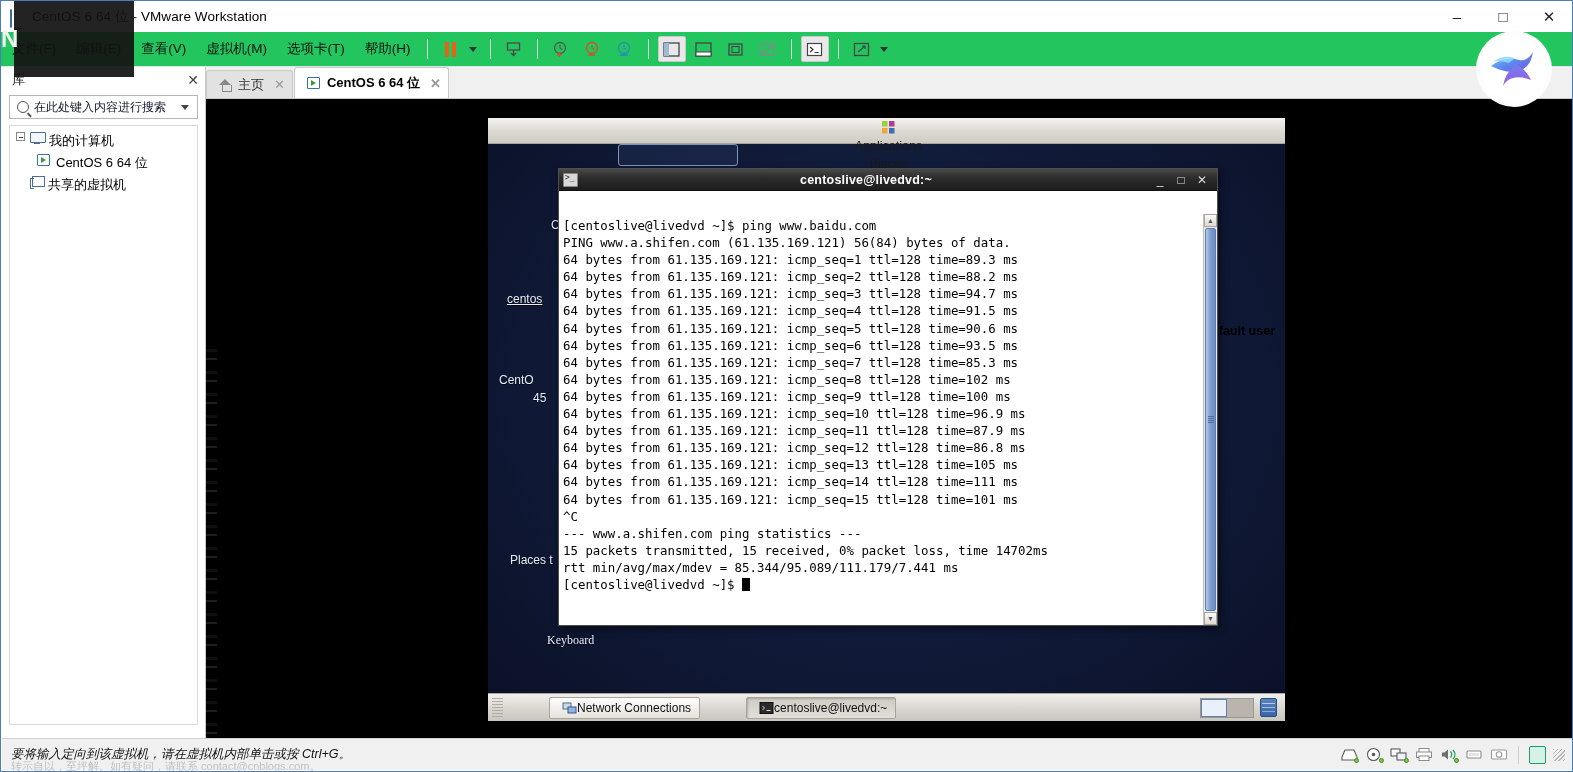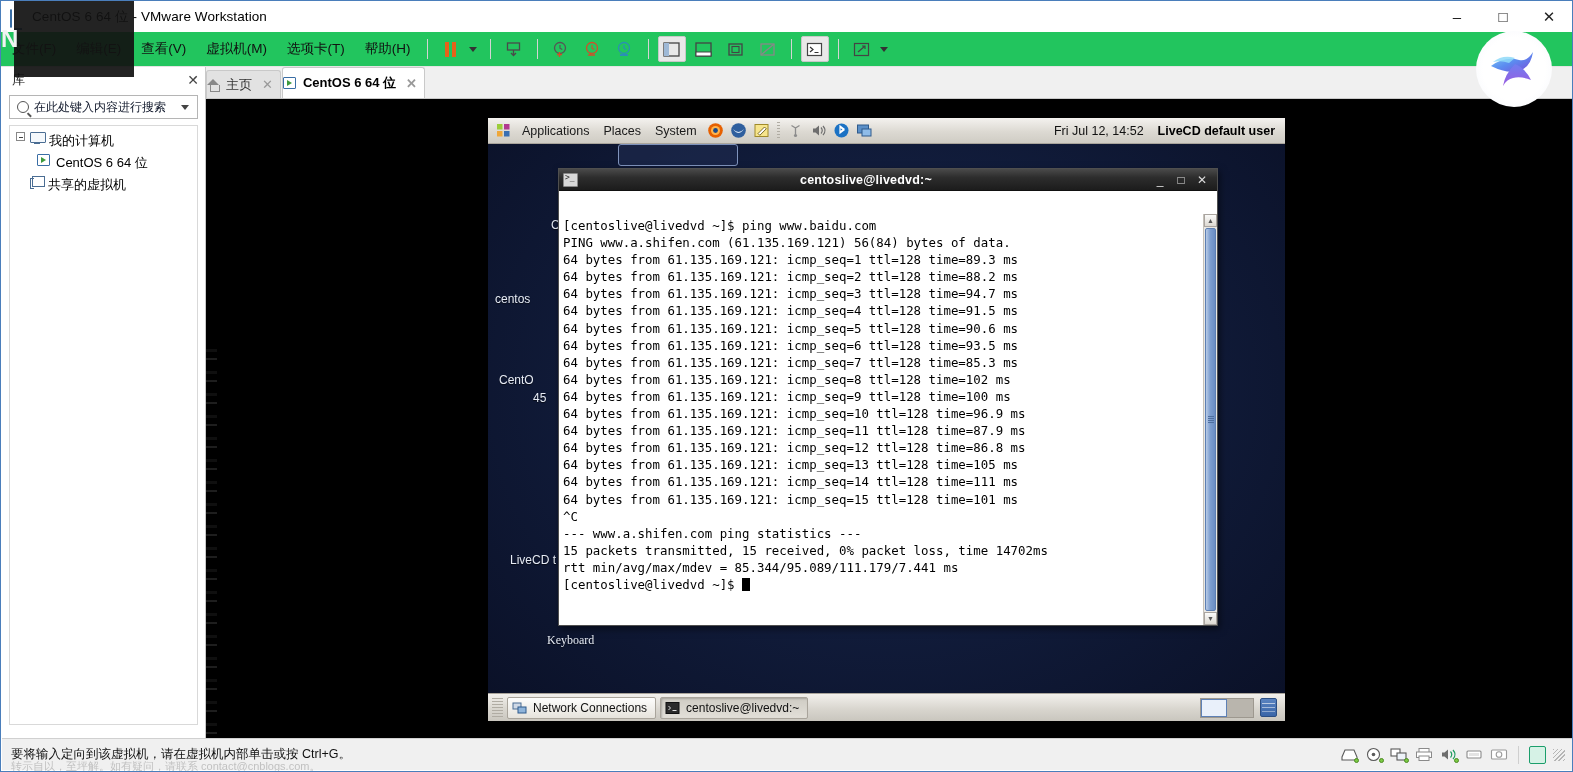--- a/index.html
+++ b/index.html
@@ -87,21 +87,21 @@
   
   #tabstrip {
     position: absolute; left: 205px; top: 66px;
     width: 1368px; height: 32px;
     background: #f0f0f0;
     display: flex; align-items: flex-end;
     border-bottom: 1px solid #c9c9c9;
   }
   .tab {
     height: 28px; display: flex; align-items: center;
-    padding: 0 7px 0 0; margin-right: 1px;
+    padding: 0 7px 0 12px; margin-right: 1px;
     font-size: 13px; color: #333;
     background: #e2e2e2;
     border: 1px solid #c9c9c9; border-bottom: none;
     border-radius: 3px 3px 0 0;
     gap: 6px;
   }
   .tab.active {
     background: #ffffff; color: #000; font-weight: bold;
     height: 31px;
   }
@@ -233,20 +233,21 @@
   }
 
   
   #gnome-panel {
     position: absolute; left: 0; top: 0; width: 100%; height: 26px;
     background: linear-gradient(#f4f2ef, #dcd9d2 55%, #cfccc4);
     border-bottom: 1px solid #a9a49b;
     display: flex; align-items: center;
     font-size: 12.5px; color: #1a1a1a;
     padding-left: 4px;
+    flex-direction: column;
   }
   #gnome-panel .gp-menu { padding: 2px 7px; white-space: nowrap; }
   .gp-sep { width: 3px; height: 18px; margin: 0 4px;
             background: repeating-linear-gradient(to bottom, #b0aca3 0 1px, transparent 1px 3px); }
   .gp-icon { width: 19px; height: 19px; margin: 0 2px; position: relative; flex: none; }
   .gp-right { margin-left: auto; display: flex; align-items: center; gap: 14px; padding-right: 10px; }
   .gp-clock { font-size: 12.5px; color: #111; white-space: nowrap; }
   .gp-user { font-size: 12.5px; font-weight: bold; color: #000; white-space: nowrap; }
 
   
@@ -348,26 +349,26 @@
     border-top: 1px solid #a9a49b;
     display: flex; align-items: center; padding: 0 4px;
     gap: 4px;
   }
   .tb-showdesk {
     width: 11px; height: 20px;
     background: repeating-linear-gradient(to bottom, #b0aca3 0 1px, transparent 1px 3px);
     flex: none;
   }
   .task-btn {
-    height: 22px; display: flex; align-items: center; gap: 6px;
-    padding: 0 8px 0 4px;
+    height: 22px; display: flex; align-items: center; gap: 0;
+    padding: 0 8px 0 12px;
     font-size: 12px; color: #111;
     background: linear-gradient(#fdfdfc, #e6e3dc);
     border: 1px solid #a9a49b; border-radius: 2px;
-    max-width: 210px; white-space: nowrap; overflow: hidden;
+    max-width: 210px; white-space: nowrap; overflow: hidden; margin-left: 42px;
   }
   .task-btn.pressed {
     background: linear-gradient(#cfccc4, #e2dfd8);
     box-shadow: inset 1px 1px 2px rgba(0,0,0,.2);
   }
   .task-icon { width: 15px; height: 14px; flex: none; position: relative; }
   .taskbar-right { margin-left: auto; display: flex; align-items: center; gap: 6px; padding-right: 4px; }
   .workspace-switcher {
     display: flex; border: 1px solid #9d988f; background: #b9b5ad; height: 20px;
   }
@@ -386,21 +387,21 @@
 
   
   #statusbar {
     position: absolute; left: 1px; bottom: 1px;
     width: 1571px; height: 32px;
     background: #f0f0f0;
     border-top: 1px solid #d0d0d0;
     display: flex; align-items: center;
   }
   #statusbar .st-msg {
-    font-size: 12.5px; color: #111; padding-left: 9px;
+    font-size: 12.5px; color: #111; padding-left: 9px; font-style: italic;
   }
   #statusbar .st-sub {
     position: absolute; left: 9px; top: 20px;
     font-size: 11px; color: #b9b9b9; opacity: .85;
   }
   #status-icons {
     margin-left: auto; display: flex; align-items: center;
     gap: 7px; padding-right: 8px;
   }
   .dev-icon { width: 18px; height: 15px; position: relative; }
@@ -670,24 +671,24 @@
         </span>
       </div>
 
       <div id="bg-window">
         <div class="bg-frame" style="left:125px; top:0px; width:120px; height:22px;"></div>
         <div class="bg-frame" style="left:118px; top:120px; width:8px; height:32px;"></div>
         <div class="bg-frame" style="left:118px; top:255px; width:8px; height:52px;"></div>
         <div class="bg-frame" style="left:118px; top:365px; width:8px; height:24px;"></div>
         <div class="bg-frame" style="left:118px; top:455px; width:8px; height:22px;"></div>
         <div class="bg-line" style="left:58px;  top:74px;">Co</div>
-        <div class="bg-line" style="left:2px;  top:148px;">centos</div>
+        <div class="bg-line" style="left:14px;  top:148px;text-decoration:underline;">centos</div>
         <div class="bg-line" style="left:6px;   top:229px;">CentO</div>
         <div class="bg-line" style="left:40px;  top:247px;">45</div>
-        <div class="bg-line" style="left:17px;  top:409px;">LiveCD t</div>
+        <div class="bg-line" style="left:17px;  top:409px;">Places t</div>
         <div class="bg-line" style="left:54px;  top:489px;font-family:Liberation Serif, serif;">Keyboard</div>
       </div>
 
       <div id="terminal">
         <div id="term-titlebar">
           <span class="tt-icon"></span>
           <span class="tt-title">centoslive@livedvd:~</span>
           <span class="tt-btns">
             <span class="tt-btn">_</span>
             <span class="tt-btn">□</span>

